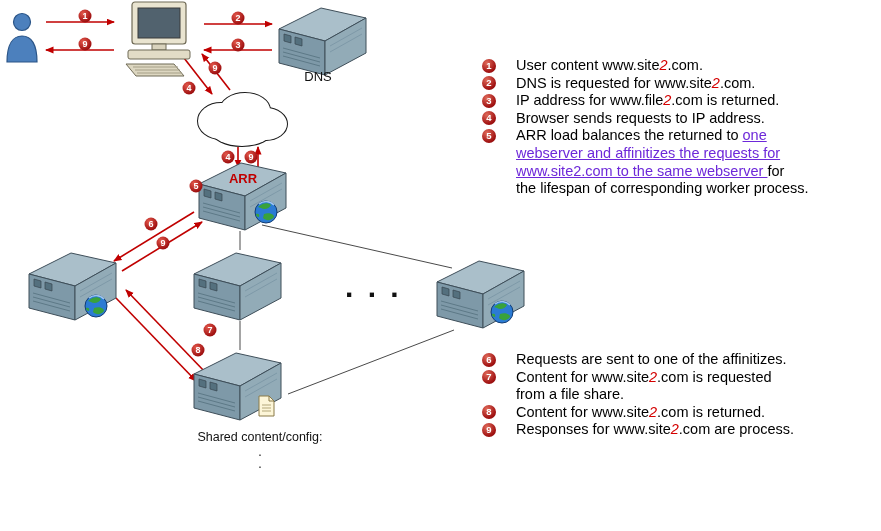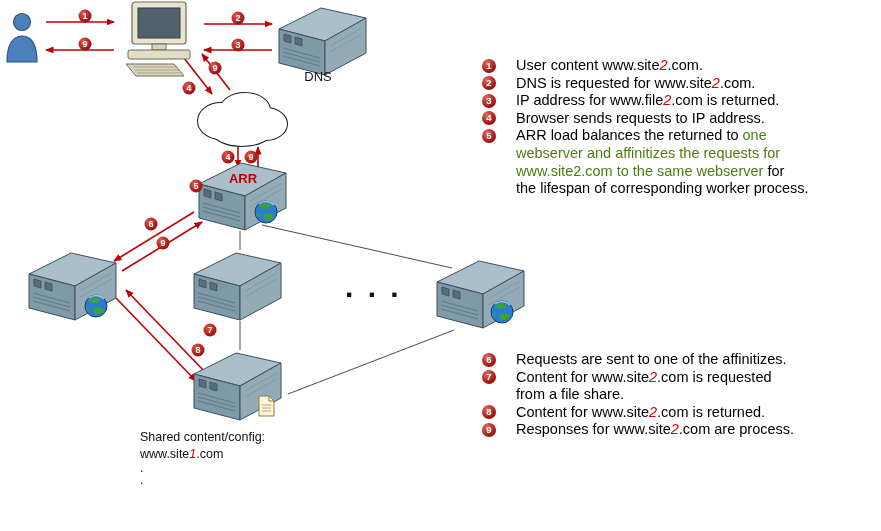--- a/index.html
+++ b/index.html
@@ -13,24 +13,24 @@
   .steps-bottom { left:482px; top:351px; }
   .step { display:flex; align-items:flex-start; }
   .badge {
     flex:0 0 14px; width:14px; height:14px; border-radius:50%;
     background:radial-gradient(circle at 35% 28%, #e06a5a, #a01111 68%, #7c0808);
     color:#fff; font-size:9.5px; font-weight:bold; text-align:center; line-height:14px;
     margin-top:1.5px; margin-right:20px;
   }
   .step-text { flex:1; white-space:pre-wrap; }
   .em-red { color:#d40000; font-style:italic; }
-  .red-ul { color:#4d7c0f; }
+  .red-ul { color:#6d28d9; text-decoration:underline; }
 
   
-  .shared { position:absolute; left:140px; top:429px; width:196px; 
+  .shared { position:absolute; left:162px; top:429px; width:196px; text-align:center;
             font-size:12.5px; line-height:16.5px; color:#111; }
   .shared .dotline { line-height:12px; }
 
   
   .dbadge text { font-size:9px; font-weight:bold; fill:#fff; font-family:"Liberation Sans", sans-serif; }
   .dns-label-text { font-size:13px; fill:#111; font-family:"Liberation Sans", sans-serif; }
   .arr-label-text { font-size:13px; font-weight:bold; fill:#c00000; font-family:"Liberation Sans", sans-serif; }
   .dots-text { font-size:30px; font-weight:bold; fill:#111; letter-spacing:3px; font-family:"Liberation Sans", sans-serif; }
 </style>
 </head>
@@ -193,21 +193,20 @@
         <text text-anchor="middle" dy="3">7</text>
       </g>
     <g class="dbadge" transform="translate(198,350)">
         <circle r="6.5" fill="url(#badgeGrad)"></circle>
         <text text-anchor="middle" dy="3">8</text>
       </g>
   </svg>
 
   <div class="shared">
     <div>Shared content/config:</div>
-    <div><span>www.site</span><span class="em-red">1</span><span>.com</span></div>
     <div class="dotline"><span>.</span></div>
     <div class="dotline"><span>.</span></div>
   </div>
 
   <div class="steps steps-top">
     <div class="step">
       <span class="badge">1</span>
       <span class="step-text"><span>User content www.site</span><span class="em-red">2</span><span>.com.</span></span>
     </div>
     <div class="step">

